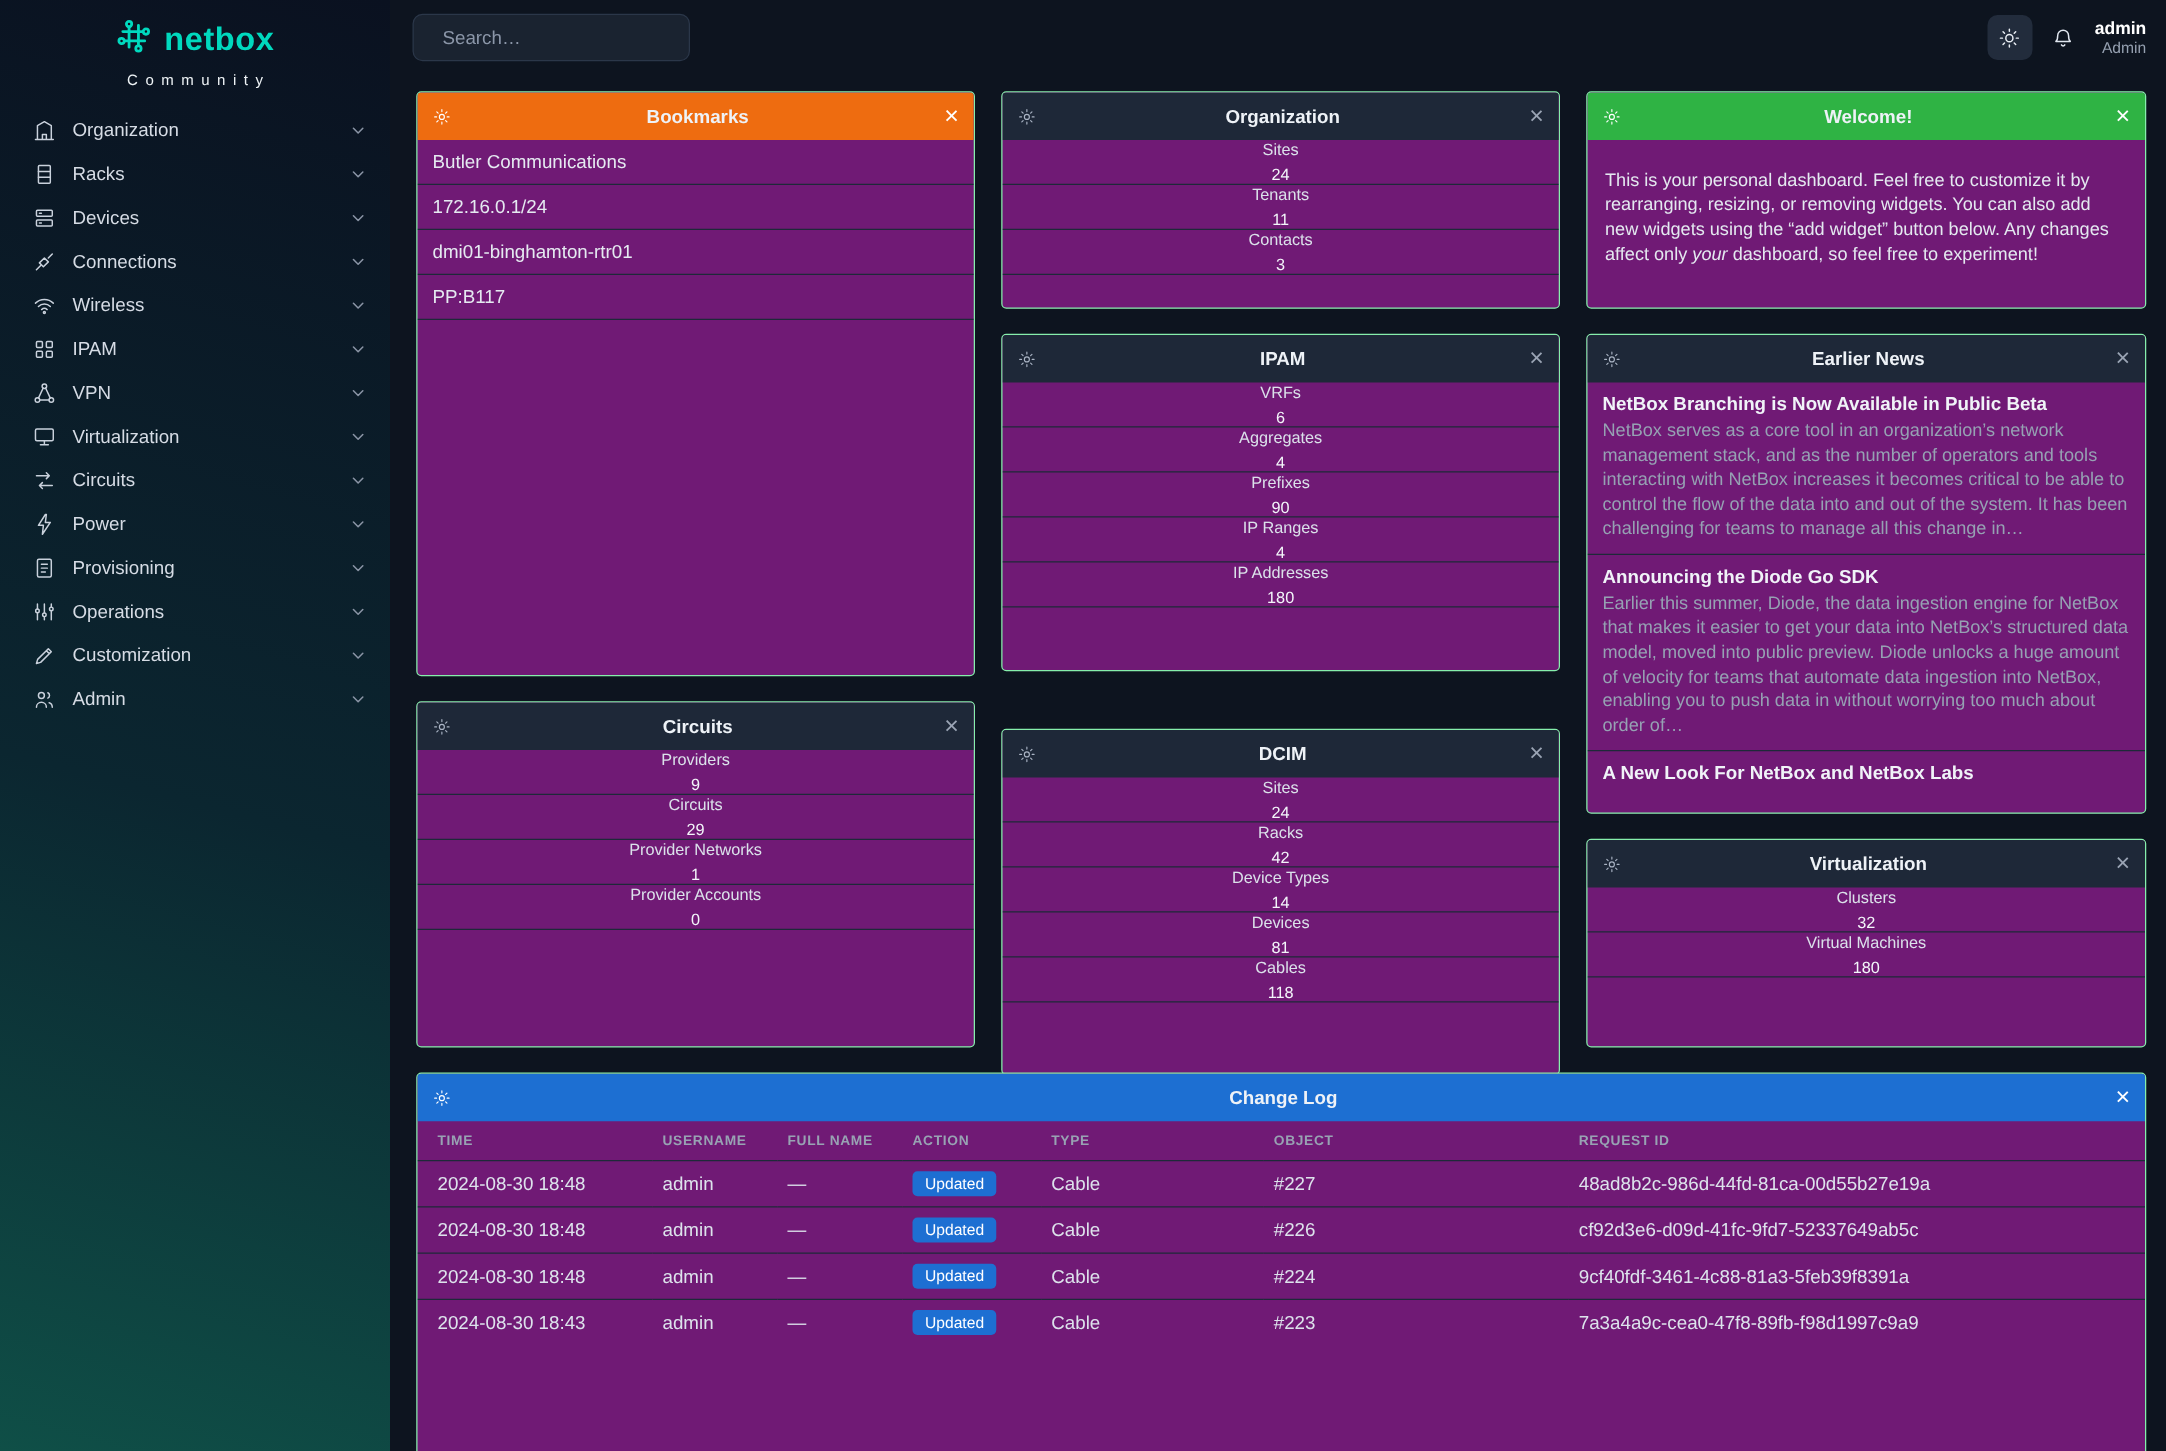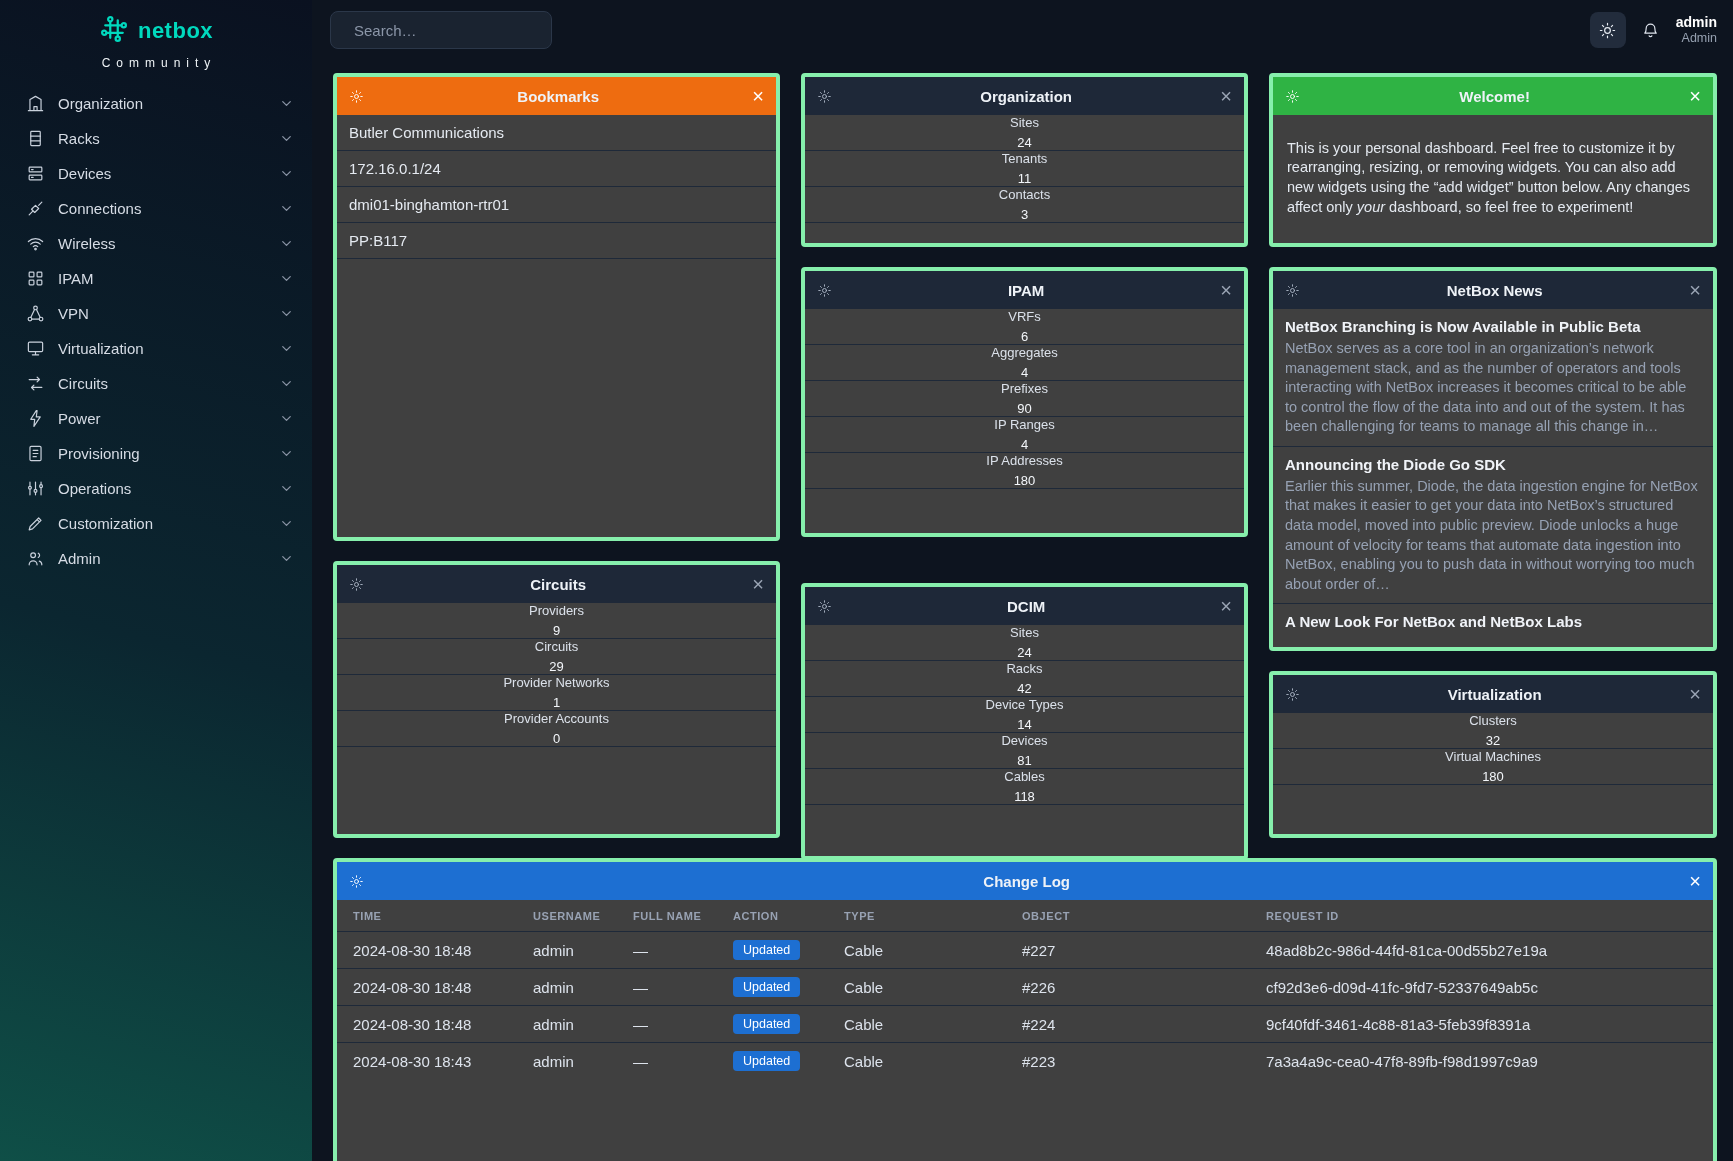--- a/index.html
+++ b/index.html
@@ -9,21 +9,21 @@
 
   .app{display:flex;width:1733px;height:1161px;}
 
   
   .sidebar{flex:0 0 312px;width:312px;height:100%;
     background:linear-gradient(195deg,#0a1120 0%,#0b2630 55%,#0f4f47 100%);}
   .brand{display:flex;flex-direction:column;align-items:center;padding-top:14px;}
   .brand-row{display:flex;align-items:center;gap:9px;}
   .logo-ico{width:30px;height:30px;fill:none;stroke:#00d9be;stroke-width:1.8;stroke-linecap:round;}
   .logo-ico circle{fill:#0a1120;}
-  .brand-name{color:#00d9be;font-size:22px;font-weight:700;letter-spacing:.5px;}
+  .brand-name{color:#00d9be;font-size:26px;font-weight:700;letter-spacing:.5px;}
   .brand-sub{color:#eef3f6;font-size:12px;letter-spacing:6px;margin-top:8px;padding-left:6px;}
   .nav{margin-top:16px;}
   .nav-item{display:flex;align-items:center;height:35px;padding:0 18px 0 26px;color:#d6dce5;font-size:15px;}
   .nav-icon{display:flex;margin-right:13px;color:#c9d1dc;}
   .nav-label{flex:1;}
   .nav-chevron{display:flex;color:#8a94a5;}
   .nav-chevron svg{width:15px;height:15px;fill:none;stroke:currentColor;stroke-width:2;stroke-linecap:round;stroke-linejoin:round;}
   .ico{width:19px;height:19px;fill:none;stroke:currentColor;stroke-width:1.5;stroke-linecap:round;stroke-linejoin:round;}
 
   
@@ -37,21 +37,21 @@
   .topbar-spacer{flex:1;}
   .icon-btn{display:flex;align-items:center;justify-content:center;width:36px;height:36px;border:none;
     background:#222c3c;border-radius:8px;color:#e8edf3;cursor:pointer;}
   .bell{display:flex;margin-left:15px;color:#dfe5ee;}
   .user{margin-left:16px;text-align:right;line-height:1.2;}
   .user-name{color:#ffffff;font-size:14px;font-weight:700;}
   .user-role{color:#95a0b0;font-size:12.5px;}
 
   
   .dashboard{position:relative;flex:1;}
-  .widget{position:absolute;background:#404040;border:4px solid #86efac;border-radius:4px;overflow:hidden;}
+  .widget{position:absolute;background:#701a75;border:1px solid #86efac;border-radius:4px;overflow:hidden;}
   .widget-header{display:flex;align-items:center;gap:8px;height:38px;padding:0 12px;background:#1e2838;}
   .widget-header .wicon{display:flex;color:#aab4c4;}
   .widget-header .wicon svg{width:15px;height:15px;}
   .widget-title{flex:1;text-align:center;color:#eef2f7;font-size:15px;font-weight:700;}
   .wclose{color:#9aa4b4;font-size:20px;line-height:1;cursor:pointer;}
   .widget-header.orange{background:#ee6c10;}
   .widget-header.green{background:#2fb344;}
   .widget-header.blue{background:#1d6fd2;}
   .widget-header.orange .wicon,.widget-header.green .wicon,.widget-header.blue .wicon,
   .widget-header.orange .wclose,.widget-header.green .wclose,.widget-header.blue .wclose{color:#ffffff;}
@@ -436,21 +436,21 @@
       </section>
 
       <section class="widget w-news">
         <div class="widget-header">
           <span class="wicon">
               <svg class="ico" viewBox="0 0 24 24">
                 <circle cx="12" cy="12" r="3.2"></circle>
                 <path d="M12 2.8v2.4M12 18.8v2.4M2.8 12h2.4M18.8 12h2.4M5.5 5.5l1.7 1.7M16.8 16.8l1.7 1.7M18.5 5.5l-1.7 1.7M7.2 16.8l-1.7 1.7"></path>
               </svg>
             </span>
-          <span class="widget-title">NetBox News</span>
+          <span class="widget-title">Earlier News</span>
           <span class="wclose">×</span>
         </div>
         <div class="news-item">
           <a class="news-title">NetBox Branching is Now Available in Public Beta</a>
           <div class="news-body">NetBox serves as a core tool in an organization’s network management stack, and as the number of operators and tools interacting with NetBox increases it becomes critical to be able to control the flow of the data into and out of the system. It has been challenging for teams to manage all this change in…</div>
         </div>
         <div class="news-item">
           <a class="news-title">Announcing the Diode Go SDK</a>
           <div class="news-body">Earlier this summer, Diode, the data ingestion engine for NetBox that makes it easier to get your data into NetBox’s structured data model, moved into public preview. Diode unlocks a huge amount of velocity for teams that automate data ingestion into NetBox, enabling you to push data in without worrying too much about order of…</div>
         </div>

